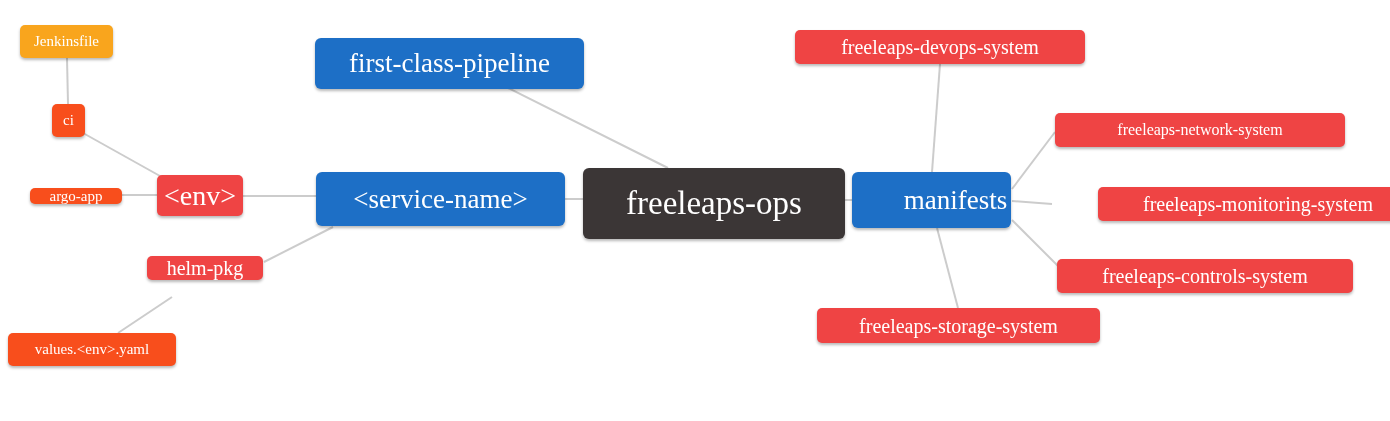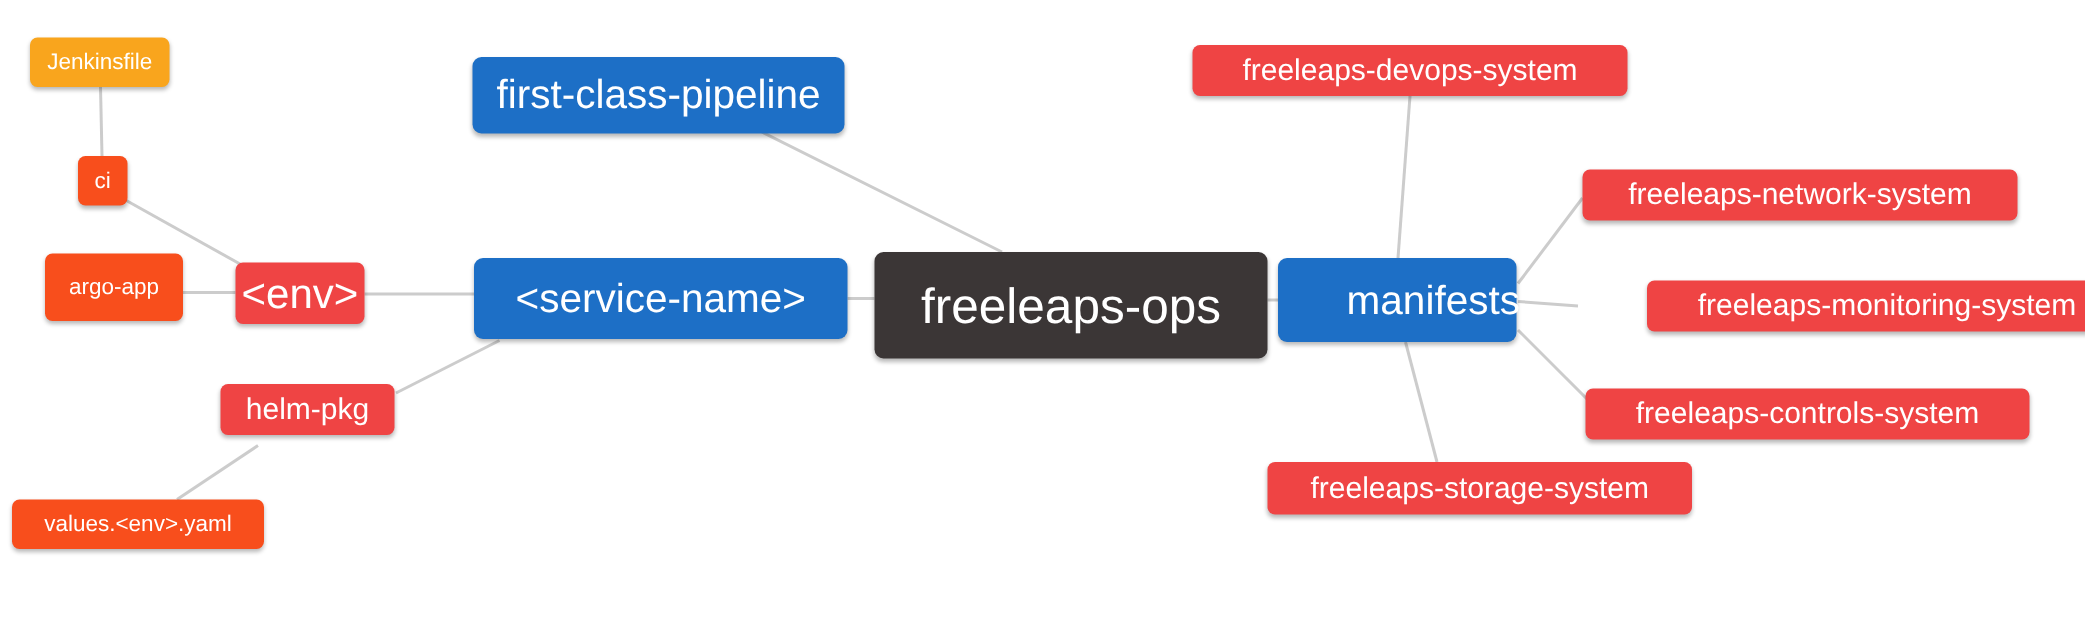--- a/index.html
+++ b/index.html
@@ -32,42 +32,43 @@
     display: flex;
     align-items: center;
     justify-content: center;
     color: #ffffff;
     white-space: nowrap;
     border-radius: 5px;
     box-shadow: 0 2px 3px rgba(0,0,0,0.28);
     box-sizing: border-box;
     cursor: pointer;
     line-height: 1;
+    font-family: Liberation Serif, serif;
   }
   .orange { background: #F9A51D; }
   .red    { background: #F84E1C; }
   .green  { background: #ef4444; }
   .blue   { background: #1D6FC6; border-radius: 6px; }
   .dark   { background: #3B3636; border-radius: 6px; }
 
   #n-jenkinsfile { left: 20px;   top: 25px;  width: 93px;  height: 33px; font-size: 15px; }
   #n-ci          { left: 52px;   top: 104px; width: 33px;  height: 33px; font-size: 15px; }
-  #n-argo-app    { left: 30px;   top: 169px; width: 92px;  height: 45px; font-size: 15px; }
+  #n-argo-app    { left: 30px;   top: 188px; width: 92px;  height: 16px; font-size: 15px; }
   #n-env         { left: 157px;  top: 175px; width: 86px;  height: 41px; font-size: 28px; }
-  #n-helm-pkg    { left: 147px;  top: 256px; width: 116px; height: 34px; font-size: 20px; }
+  #n-helm-pkg    { left: 147px;  top: 256px; width: 116px; height: 24px; font-size: 20px; }
   #n-values      { left: 8px;    top: 333px; width: 168px; height: 33px; font-size: 15px; }
-  #n-fcp         { left: 315px;  top: 38px;  width: 248px; height: 51px; font-size: 27px; }
+  #n-fcp         { left: 315px;  top: 38px;  width: 269px; height: 51px; font-size: 27px; }
   #n-service     { left: 316px;  top: 172px; width: 249px; height: 54px; font-size: 27px; }
   #n-root        { left: 583px;  top: 168px; width: 262px; height: 71px; font-size: 33px; }
   #n-manifests   { left: 852px;  top: 172px; width: 159px; height: 56px; font-size: 27px; padding-left: 48px; }
   #n-devops      { left: 795px;  top: 30px;  width: 290px; height: 34px; font-size: 20px; }
-  #n-network     { left: 1055px; top: 113px; width: 290px; height: 34px; font-size: 20px; text-align: center; }
+  #n-network     { left: 1055px; top: 113px; width: 290px; height: 34px; font-size: 16px; text-align: center; }
   #n-monitoring  { left: 1052px; top: 187px; width: 320px; height: 34px; font-size: 20px; margin-left: 46px; }
   #n-controls    { left: 1057px; top: 259px; width: 296px; height: 34px; font-size: 20px; }
-  #n-storage     { left: 817px;  top: 308px; width: 283px; height: 35px; font-size: 20px; margin-left: 28px; }
+  #n-storage     { left: 817px;  top: 308px; width: 283px; height: 35px; font-size: 20px; }
 </style>
 </head>
 <body>
 
 <div class="canvas">
 
   <svg class="edges" viewBox="0 0 1390 421" xmlns="http://www.w3.org/2000/svg">
     <line x1="67" y1="58" x2="68" y2="104"></line>
     <line x1="83" y1="133" x2="160" y2="176"></line>
     <line x1="122" y1="195" x2="157" y2="195"></line>

